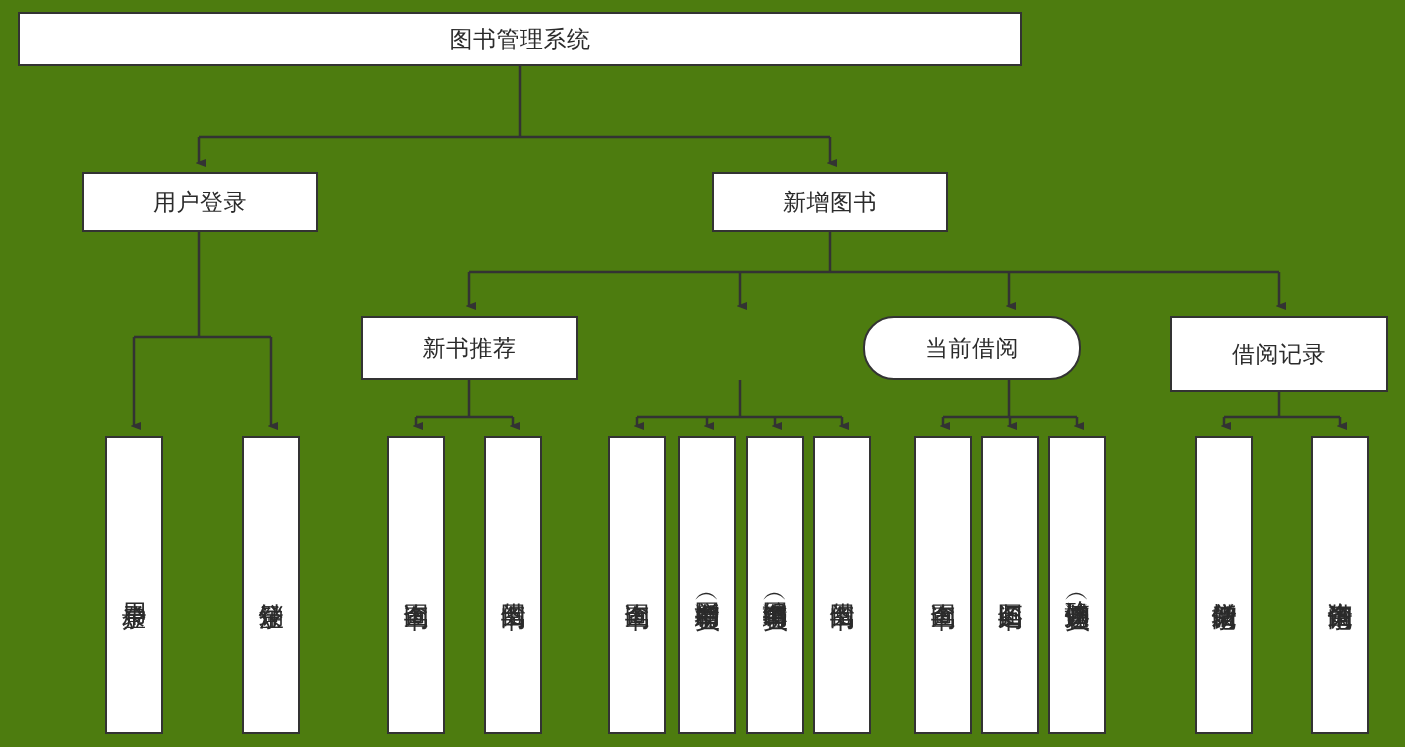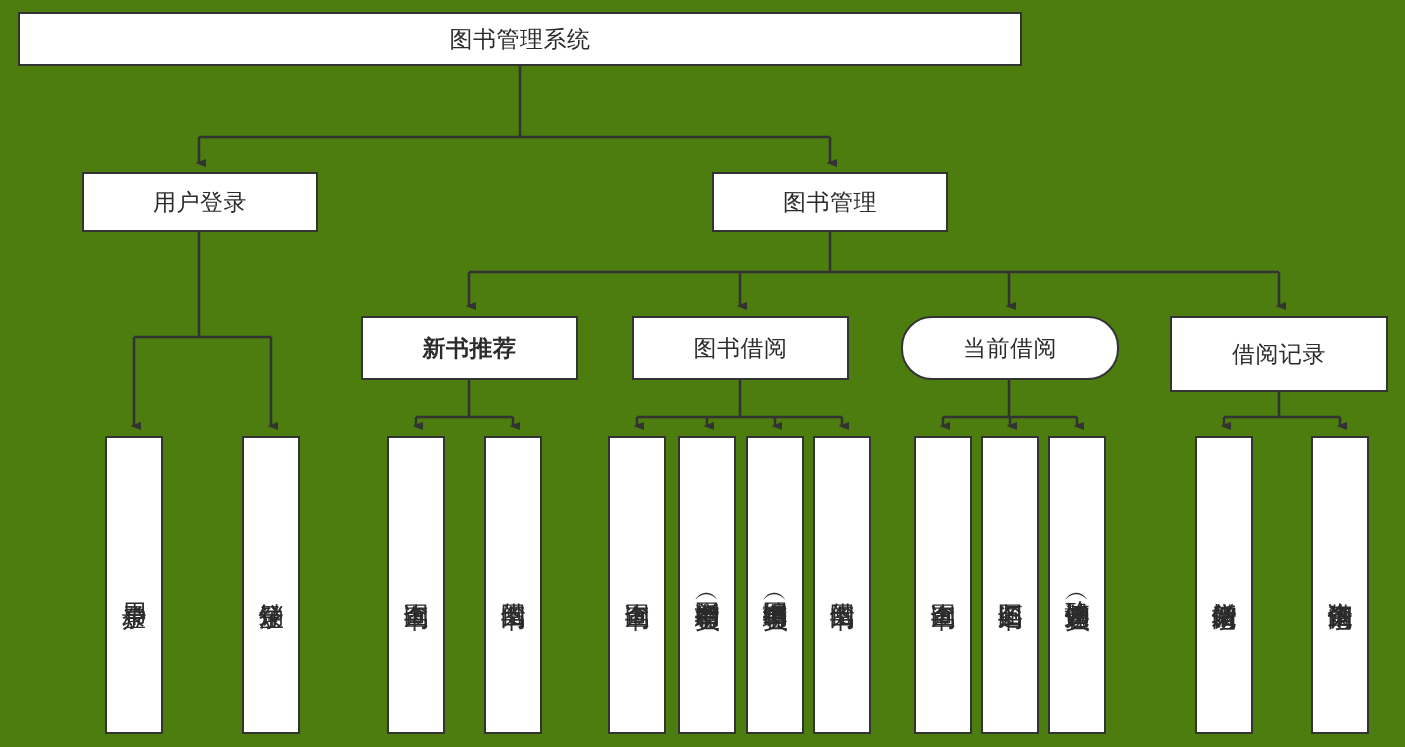--- a/index.html
+++ b/index.html
@@ -127,30 +127,27 @@
   </svg>
 
   <div class="node root horizontal" style="left:18px; top:12px; width:1004px; height:54px;">
     <span class="label">图书管理系统</span>
   </div>
 
   <div class="node horizontal" style="left:82px; top:172px; width:236px; height:60px;">
     <span class="label">用户登录</span>
   </div>
   <div class="node horizontal" style="left:712px; top:172px; width:236px; height:60px;">
-    <span class="label">图书管理</span>
+    <span class="label">新增图书</span>
   </div>
 
-  <div class="node horizontal" style="left:361px; top:316px; width:217px; height:64px;font-weight:bold;">
+  <div class="node horizontal" style="left:361px; top:316px; width:217px; height:64px;">
     <span class="label">新书推荐</span>
   </div>
-  <div class="node horizontal" style="left:632px; top:316px; width:217px; height:64px;">
-    <span class="label">图书借阅</span>
-  </div>
-  <div class="node horizontal" style="left:901px; top:316px; width:218px; height:64px;border-radius:31px;">
+  <div class="node horizontal" style="left:863px; top:316px; width:218px; height:64px;border-radius:31px;">
     <span class="label">当前借阅</span>
   </div>
   <div class="node horizontal" style="left:1170px; top:316px; width:218px; height:76px;">
     <span class="label">借阅记录</span>
   </div>
 
   <div class="node vertical" style="left:105px; top:436px; width:58px; height:298px;">
     <span class="label">用户登录</span>
   </div>
   <div class="node vertical" style="left:242px; top:436px; width:58px; height:298px;">

